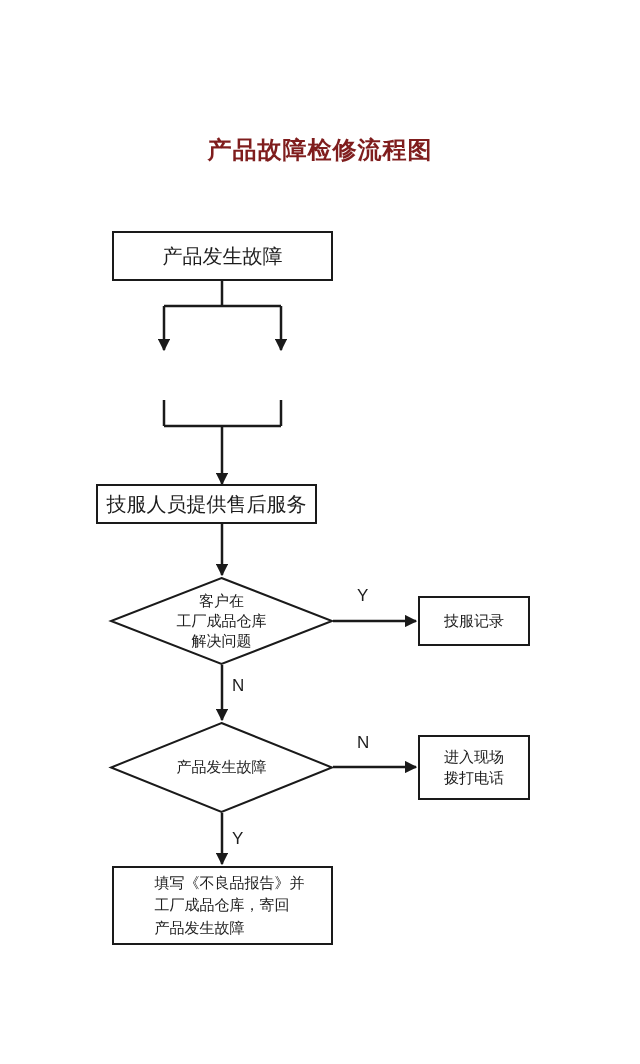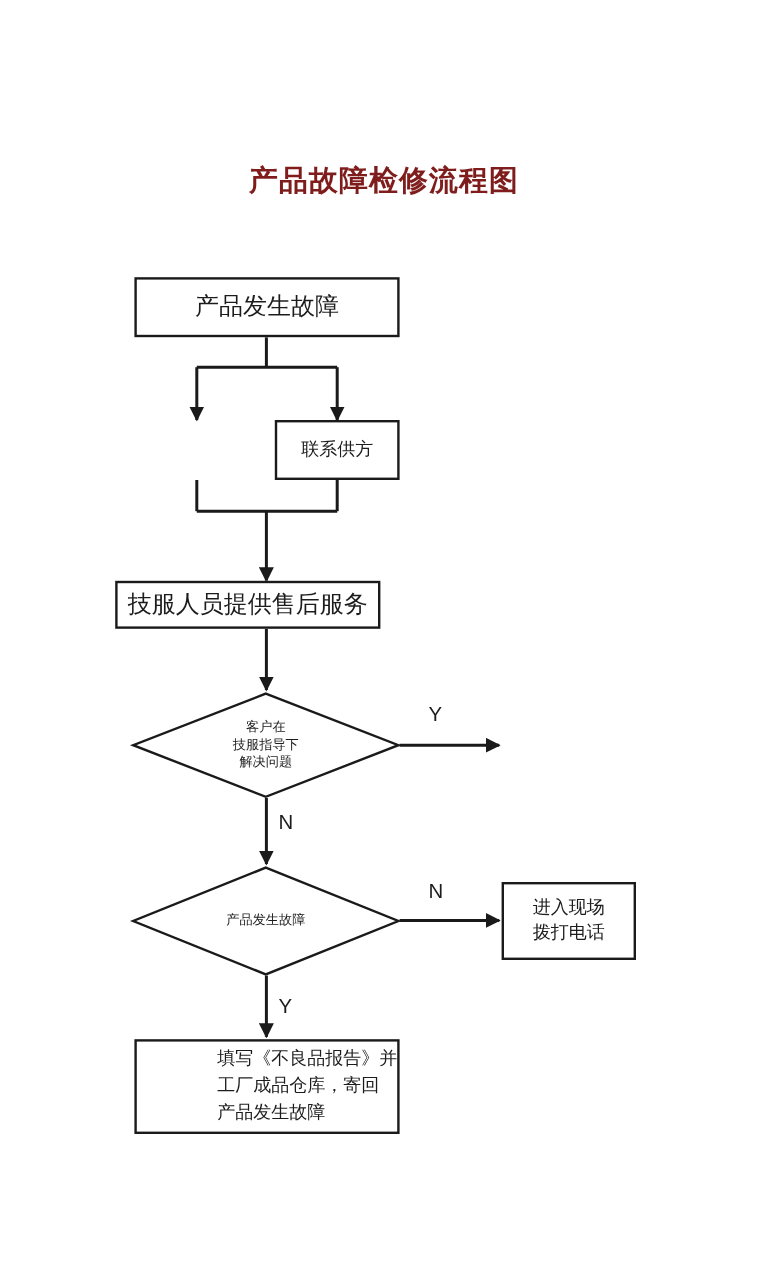--- a/index.html
+++ b/index.html
@@ -52,21 +52,21 @@
   }
   .rect {
     border: 2px solid #1a1a1a;
     background: #ffffff;
     font-size: 20px;
     line-height: 1.35;
     color: #1c1c1c;
   }
   .rect.small { font-size: 15px; }
   .rect.left-text {
-    justify-content: flex-end;
+    justify-content: center;
     text-align: left;
     padding-left: 14px;
     line-height: 1.5;
   }
   .diamond-wrap {
     position: absolute;
     display: block;
   }
   .diamond-wrap svg {
     position: absolute;
@@ -77,21 +77,21 @@
   .diamond-label {
     position: absolute;
     left: 0;
     top: 0;
     width: 100%;
     height: 100%;
     display: flex;
     align-items: center;
     justify-content: center;
     text-align: center;
-    font-size: 11px;
+    font-size: 15px;
     line-height: 1.35;
     color: #1c1c1c;
     pointer-events: none;
   }
   
   .edge-label {
     position: absolute;
     font-size: 17px;
     color: #1c1c1c;
     font-family: "Liberation Sans", "DejaVu Sans", sans-serif;
@@ -132,39 +132,39 @@
 
       <path d="M 333 767 L 416 767" marker-end="url(#arrow)"></path>
 
       <path d="M 222 813 L 222 864" marker-end="url(#arrow)"></path>
     </g>
   </svg>
 
   <div class="node rect" style="left:112px; top:231px; width:221px; height:50px;">产品发生故障</div>
 
 
-  <div class="node rect small" style="left:229px; top:350px; width:104px; height:50px;">联系供方</div>
 
   <div class="node rect" style="left:96px; top:484px; width:221px; height:40px;">技服人员提供售后服务</div>
 
   <div class="diamond-wrap" style="left:110px; top:577px; width:223px; height:88px;">
     <svg width="223" height="88" viewBox="0 0 223 88" xmlns="http://www.w3.org/2000/svg">
       <polygon points="111.5,1 222,44 111.5,87 1,44" fill="#ffffff" stroke="#1a1a1a" stroke-width="2"></polygon>
     </svg>
     <div class="diamond-label">
       <span>
         <span>客户在</span><br>
-        <span>技服指导下</span><br>
+        <span>工厂成品仓库</span><br>
         <span>解决问题</span>
       </span>
     </div>
   </div>
 
   <div class="edge-label" style="left:357px; top:586px;">Y</div>
 
+  <div class="node rect small" style="left:418px; top:596px; width:112px; height:50px;">技服记录</div>
 
   <div class="edge-label" style="left:232px; top:676px;">N</div>
 
   <div class="diamond-wrap" style="left:110px; top:722px; width:223px; height:91px;">
     <svg width="223" height="91" viewBox="0 0 223 91" xmlns="http://www.w3.org/2000/svg">
       <polygon points="111.5,1 222,45.5 111.5,90 1,45.5" fill="#ffffff" stroke="#1a1a1a" stroke-width="2"></polygon>
     </svg>
     <div class="diamond-label">产品发生故障</div>
   </div>
 

